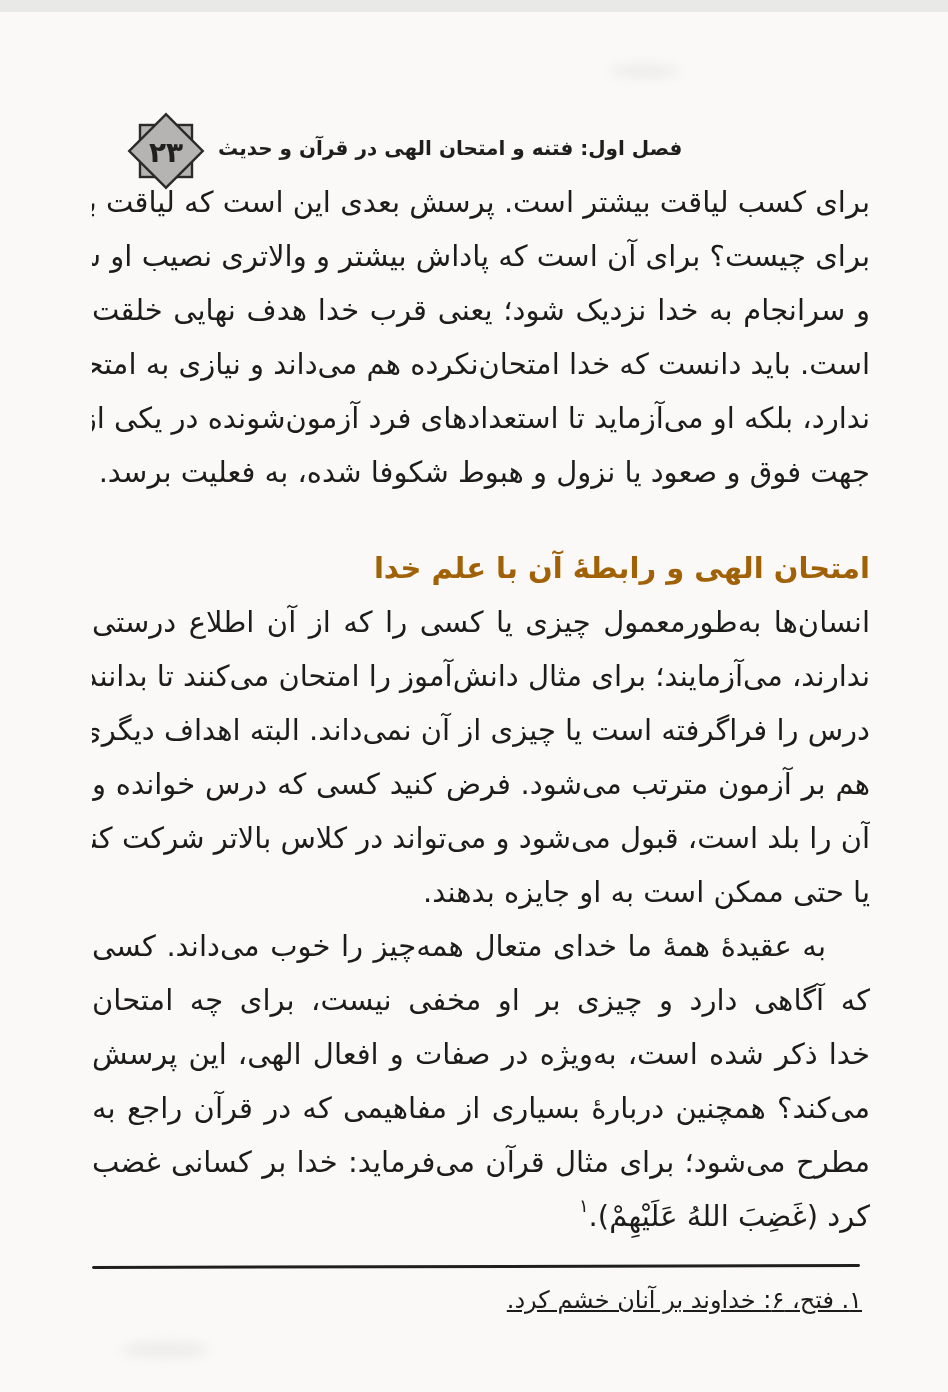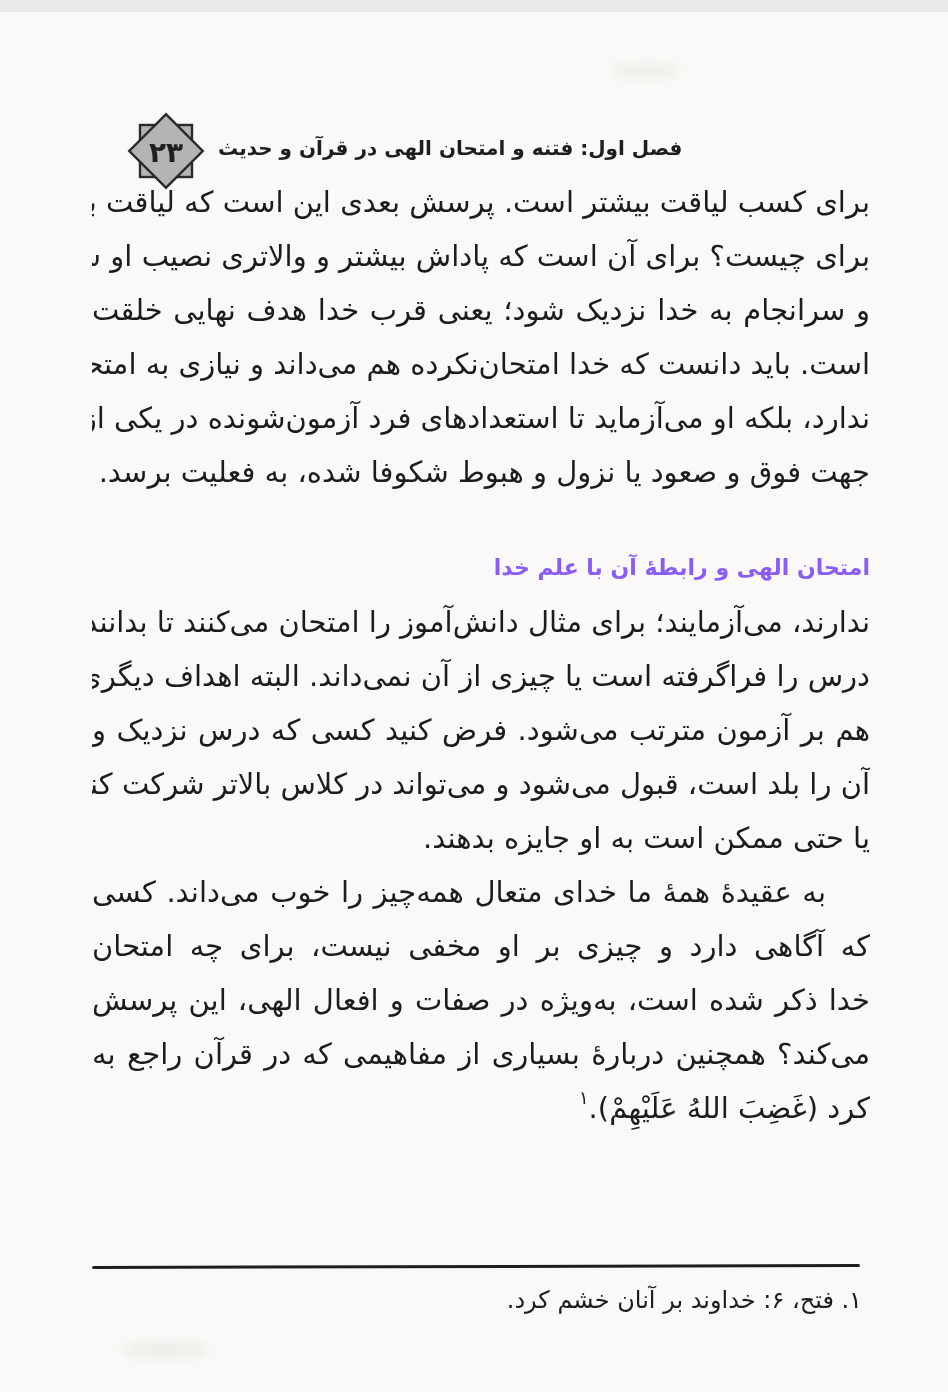--- a/index.html
+++ b/index.html
@@ -68,25 +68,25 @@
   }
   .bline.last {
     text-align: center;
     text-align-last: right;
   }
   .bline.indent { padding-right: 44px; }
   .section-heading {
     height: 54px;
     line-height: 54px;
     margin-top: 42px;
-    font-size: 22px;
+    font-size: 29px;
     font-weight: bold;
     text-align: right;
     white-space: nowrap;
-    color: #8b5cf6;
+    color: #a16207;
   }
   sup.fn-ref {
     font-size: 18px;
     line-height: 0;
     vertical-align: 14px;
   }
 
   
   .footnote-rule {
     position: absolute;
@@ -100,20 +100,21 @@
   }
   .footnote {
     position: absolute;
     right: 86px;
     top: 1266px;
     direction: rtl;
     font-size: 24px;
     line-height: 44px;
     text-align: right;
     color: #1c1c1c;
+    text-decoration: underline;
   }
 
   .badge-num {
     font-weight: bold;
   }
 </style>
 </head>
 <body>
 
 <div class="page">
@@ -136,30 +137,32 @@
 
     <div class="bline">برای کسب لیاقت بیشتر است. پرسش بعدی این است که لیاقت بیشتر</div>
     <div class="bline">برای چیست؟ برای آن است که پاداش بیشتر و والاتری نصیب او شود</div>
     <div class="bline">و سرانجام به خدا نزدیک شود؛ یعنی قرب خدا هدف نهایی خلقت</div>
     <div class="bline">است. باید دانست که خدا امتحان‌نکرده هم می‌داند و نیازی به امتحان</div>
     <div class="bline">ندارد، بلکه او می‌آزماید تا استعدادهای فرد آزمون‌شونده در یکی از دو</div>
     <div class="bline last">جهت فوق و صعود یا نزول و هبوط شکوفا شده، به فعلیت برسد.</div>
 
     <div class="section-heading">امتحان الهی و رابطهٔ آن با علم خدا</div>
 
+    <div class="bline">انسان‌ها به‌طورمعمول چیزی یا کسی را که از آن اطلاع درستی</div>
     <div class="bline">ندارند، می‌آزمایند؛ برای مثال دانش‌آموز را امتحان می‌کنند تا بدانند</div>
     <div class="bline">درس را فراگرفته است یا چیزی از آن نمی‌داند. البته اهداف دیگری</div>
-    <div class="bline">هم بر آزمون مترتب می‌شود. فرض کنید کسی که درس نزدیک و</div>
+    <div class="bline">هم بر آزمون مترتب می‌شود. فرض کنید کسی که درس خوانده و</div>
     <div class="bline">آن را بلد است، قبول می‌شود و می‌تواند در کلاس بالاتر شرکت کند</div>
     <div class="bline last">یا حتی ممکن است به او جایزه بدهند.</div>
 
     <div class="bline indent">به عقیدهٔ همهٔ ما خدای متعال همه‌چیز را خوب می‌داند. کسی</div>
     <div class="bline">که آگاهی دارد و چیزی بر او مخفی نیست، برای چه امتحان</div>
     <div class="bline">خدا ذکر شده است، به‌ویژه در صفات و افعال الهی، این پرسش</div>
     <div class="bline">می‌کند؟ همچنین دربارهٔ بسیاری از مفاهیمی که در قرآن راجع به</div>
+    <div class="bline">مطرح می‌شود؛ برای مثال قرآن می‌فرماید: خدا بر کسانی غضب</div>
     <div class="bline last">
       <span>کرد (غَضِبَ اللهُ عَلَیْهِمْ).</span><sup class="fn-ref">۱</sup>
     </div>
 
   </div>
 
   <div class="footnote-rule"></div>
   <div class="footnote">۱. فتح، ۶: خداوند بر آنان خشم کرد.</div>
 
 </div>

